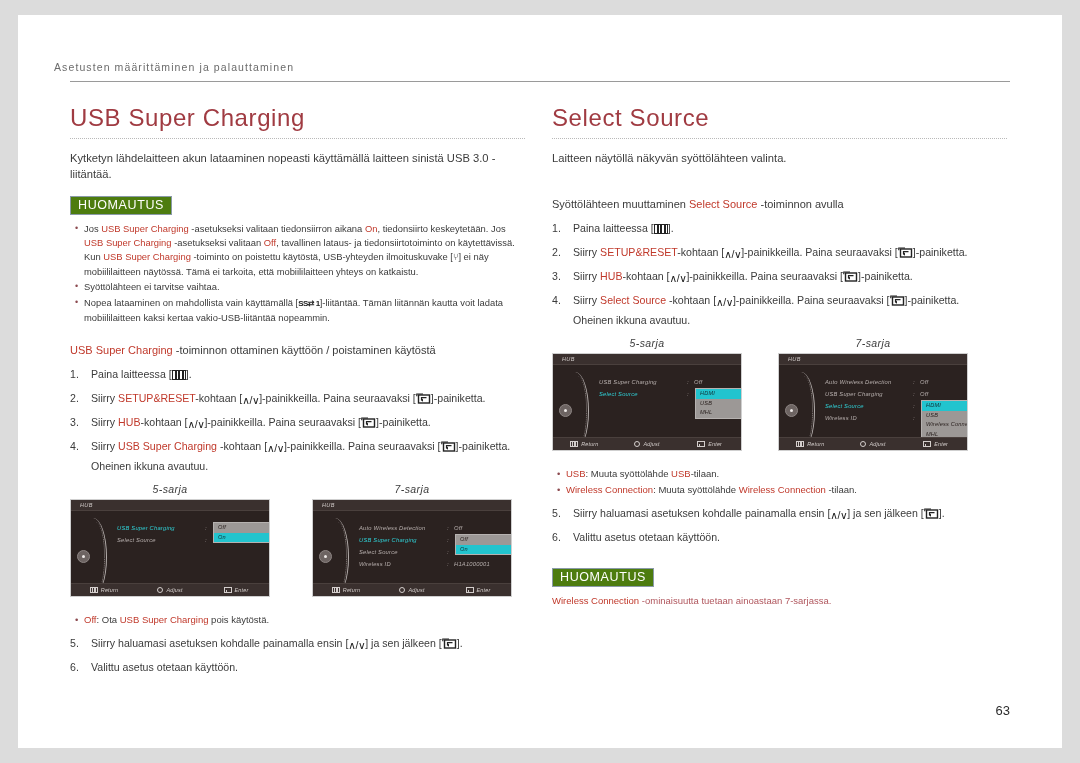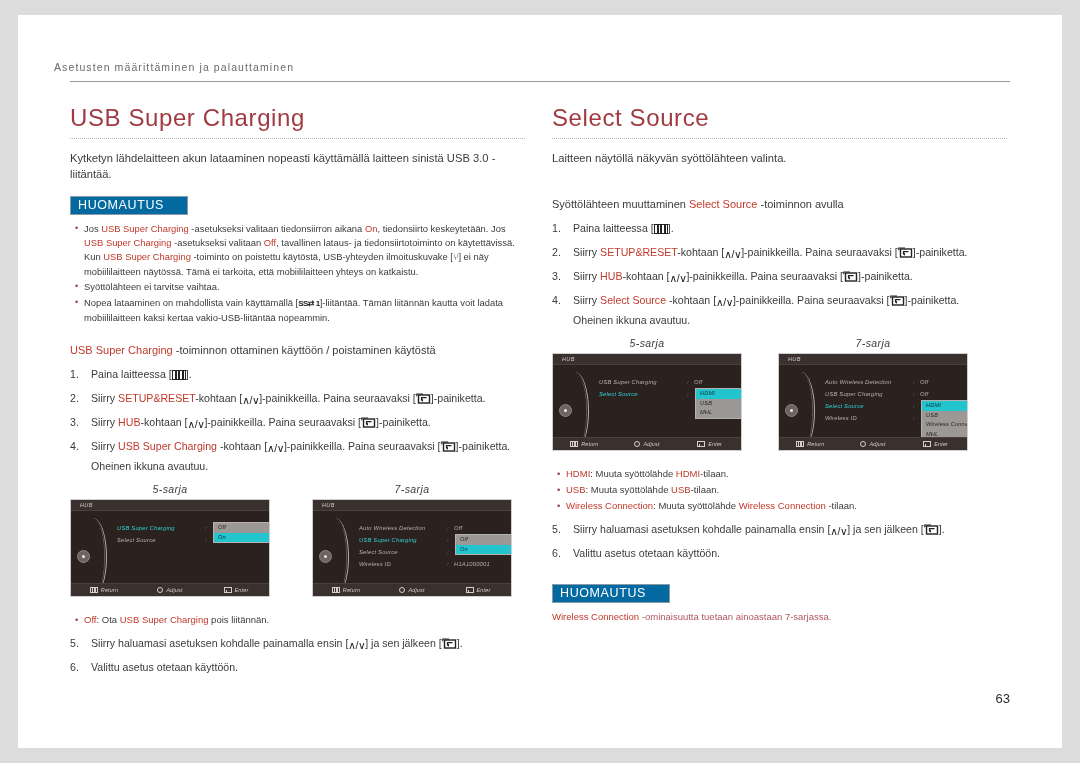--- a/index.html
+++ b/index.html
@@ -59,24 +59,24 @@
     border-bottom: 1px dotted #b9b9b9;
   }
   .intro {
     margin-top: 11px;
     font-size: 11.2px;
     color: #3b3b3b;
     line-height: 16px;
   }
   .note-badge {
     display: inline-block;
-    background: #0369a1;
+    background: #4d7c0f;
     color: #ffffff;
     font-size: 12.5px;
-    padding: 1px 23px 2px 7px;
+    padding: 1px 7px 2px 7px;
     letter-spacing: 0.6px;
     margin-top: 14px;
     border: 1px solid #8a9aa8;
   }
   ul.notes {
     margin: 7px 0 0 0;
     padding-left: 14px;
     list-style: none;
   }
   ul.notes > li {
@@ -357,21 +357,21 @@
   }
   .note-tail {
     margin-top: 7px;
     font-size: 9.5px;
     color: #b0565d;
     line-height: 14px;
   }
   .page-number {
     position: absolute;
     right: 52px;
-    bottom: 42px;
+    bottom: 30px;
     font-size: 13px;
     color: #2b2b2b;
   }
 </style>
 </head>
 <body>
 
 <div class="page">
 
   <div class="header-text">Asetusten määrittäminen ja palauttaminen</div>
@@ -473,21 +473,21 @@
               <div class="bb-cell">
                 <span class="bb-ico-enter"></span>
                 <span>Enter</span>
               </div>
             </div>
           </div>
       </div>
     </div>
 
     <ul class="bullets" id="left-bullets">
-        <li><span class="red">Off</span><span class="dark">: Ota </span><span class="red">USB Super Charging</span><span class="dark"> pois liitännän.</span></li>
+        <li><span class="red">Off</span><span class="dark">: Ota </span><span class="red">USB Super Charging</span><span class="dark"> pois käytöstä.</span></li>
       </ul>
     <ol class="steps cont" id="left-steps-cont">
         <li><span><span class="dark">Siirry haluamasi asetuksen kohdalle painamalla ensin [</span><span class="key key-nav">∧/∨</span><span class="dark">] ja sen jälkeen [</span><span class="key key-enter"><svg width="15" height="11" viewBox="0 0 15 11">
                 <rect x="2.5" y="2" width="11" height="8" fill="none" stroke="#222" stroke-width="1.4"></rect>
                 <path d="M0.8 3.2 L0.8 1 L7 1" fill="none" stroke="#222" stroke-width="1.2"></path>
                 <path d="M10.5 4.6 L5.5 4.6 L5.5 7.2" fill="none" stroke="#222" stroke-width="1.2"></path>
                 <path d="M7 5.6 L5 7.2 L7 8.8 Z" fill="#222"></path>
               </svg></span><span class="dark">].</span></span></li>
         <li><span><span class="dark">Valittu asetus otetaan käyttöön.</span></span></li>
       </ol>
@@ -585,21 +585,20 @@
               <div class="bb-cell">
                 <span class="bb-ico-enter"></span>
                 <span>Enter</span>
               </div>
             </div>
           </div>
       </div>
     </div>
 
     <ul class="bullets" id="right-bullets">
-        <li><span class="red">HDMI</span><span class="dark">: Muuta syöttölähde </span><span class="red">HDMI</span><span class="dark">-tilaan.</span></li>
         <li><span class="red">USB</span><span class="dark">: Muuta syöttölähde </span><span class="red">USB</span><span class="dark">-tilaan.</span></li>
         <li><span class="red">Wireless Connection</span><span class="dark">: Muuta syöttölähde </span><span class="red">Wireless Connection</span><span class="dark"> -tilaan.</span></li>
       </ul>
     <ol class="steps cont" id="right-steps-cont">
         <li><span><span class="dark">Siirry haluamasi asetuksen kohdalle painamalla ensin [</span><span class="key key-nav">∧/∨</span><span class="dark">] ja sen jälkeen [</span><span class="key key-enter"><svg width="15" height="11" viewBox="0 0 15 11">
                 <rect x="2.5" y="2" width="11" height="8" fill="none" stroke="#222" stroke-width="1.4"></rect>
                 <path d="M0.8 3.2 L0.8 1 L7 1" fill="none" stroke="#222" stroke-width="1.2"></path>
                 <path d="M10.5 4.6 L5.5 4.6 L5.5 7.2" fill="none" stroke="#222" stroke-width="1.2"></path>
                 <path d="M7 5.6 L5 7.2 L7 8.8 Z" fill="#222"></path>
               </svg></span><span class="dark">].</span></span></li>

